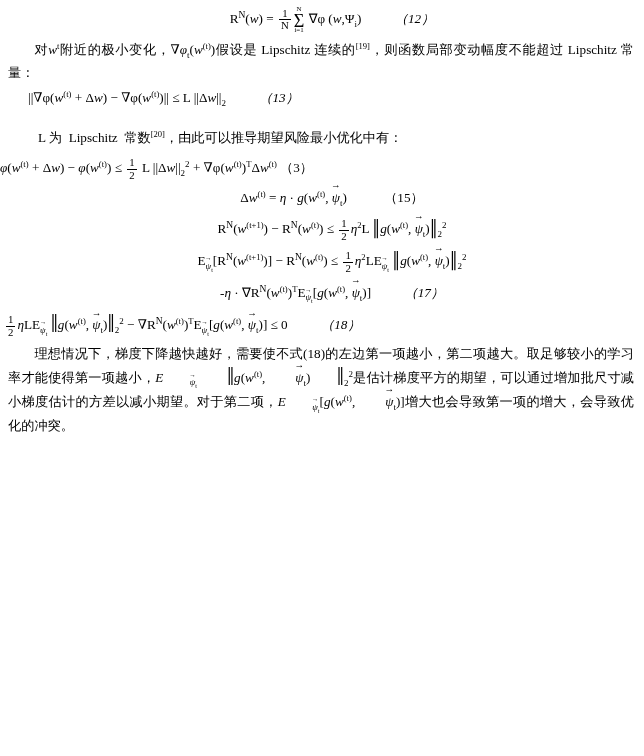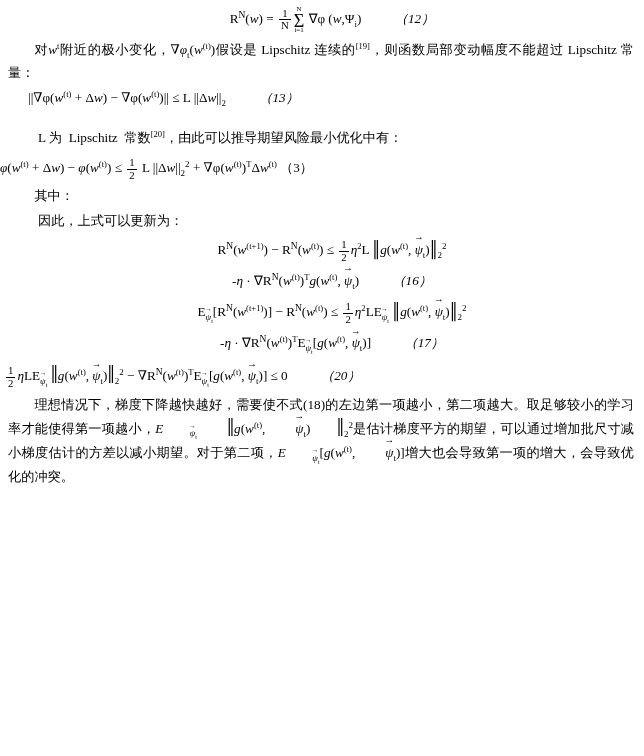--- a/index.html
+++ b/index.html
@@ -163,52 +163,46 @@
 
   <div class="para noindent">
     L 为&nbsp; Lipschitz&nbsp; 常数<span class="sup">[20]</span>，由此可以推导期望风险最小优化中有：
   </div>
 
   <div class="eq-indent-small">
     <span class="mathline"><i>φ</i>(<i>w</i><span class="sup">(t)</span> + Δ<i>w</i>) − <i>φ</i>(<i>w</i><span class="sup">(t)</span>) ≤ <span class="frac"><span class="num">1</span><span class="den">2</span></span> L ||Δ<i>w</i>||<span class="norm2">2</span><span class="sq">2</span> + ∇φ(<i>w</i><span class="sup">(t)</span>)<span class="sup">T</span>Δ<i>w</i><span class="sup">(t)</span></span>
     <span>（3）</span>
   </div>
 
-  <div class="para">
-    其中：
-  </div>
-
-
-  <div class="para noindent">
-    因此，上式可以更新为：
-  </div>
+
+  <div class="eq-center">
+    <span class="mathline">Δ<i>w</i><span class="sup">(t)</span> = <i>η</i> · <i>g</i>(<i>w</i><span class="sup">(t)</span>, <span class="vec"><i>ψ</i></span><span class="sub">t</span>)</span>
+    <span class="eqnum-far">（15）</span>
+  </div>
+
 
   <div class="eq-center">
     <span class="mathline">R<span class="supn">N</span>(<i>w</i><span class="sup">(t+1)</span>) − R<span class="supn">N</span>(<i>w</i><span class="sup">(t)</span>) ≤ <span class="frac"><span class="num">1</span><span class="den">2</span></span><i>η</i><span class="sup">2</span>L <span class="tall">∥</span><i>g</i>(<i>w</i><span class="sup">(t)</span>, <span class="vec"><i>ψ</i></span><span class="sub">t</span>)<span class="tall">∥</span><span class="norm2">2</span><span class="sq">2</span></span>
   </div>
 
-  <div class="eq-center">
-    <span class="mathline">-<i>η</i> · ∇R<span class="supn">N</span>(<i>w</i><span class="sup">(t)</span>)<span class="sup">T</span><i>g</i>(<i>w</i><span class="sup">(t)</span>, <span class="vec"><i>ψ</i></span><span class="sub">t</span>)</span>
-    <span class="eqnum">（16）</span>
-  </div>
 
 
   <div class="eq-center">
     <span class="mathline">E<span class="sub"><span class="vec"><i>ψ</i></span><span class="sub">t</span></span>[R<span class="supn">N</span>(<i>w</i><span class="sup">(t+1)</span>)] − R<span class="supn">N</span>(<i>w</i><span class="sup">(t)</span>) ≤ <span class="frac"><span class="num">1</span><span class="den">2</span></span><i>η</i><span class="sup">2</span>LE<span class="sub"><span class="vec"><i>ψ</i></span><span class="sub">t</span></span> <span class="tall">∥</span><i>g</i>(<i>w</i><span class="sup">(t)</span>, <span class="vec"><i>ψ</i></span><span class="sub">t</span>)<span class="tall">∥</span><span class="norm2">2</span><span class="sq">2</span></span>
   </div>
 
   <div class="eq-center">
     <span class="mathline">-<i>η</i> · ∇R<span class="supn">N</span>(<i>w</i><span class="sup">(t)</span>)<span class="sup">T</span>E<span class="sub"><span class="vec"><i>ψ</i></span><span class="sub">t</span></span>[<i>g</i>(<i>w</i><span class="sup">(t)</span>, <span class="vec"><i>ψ</i></span><span class="sub">t</span>)]</span>
     <span class="eqnum">（17）</span>
   </div>
 
 
   <div class="eq-left2" style="padding-left:4px;">
     <span class="mathline"><span class="frac"><span class="num">1</span><span class="den">2</span></span><i>η</i>LE<span class="sub"><span class="vec"><i>ψ</i></span><span class="sub">t</span></span> <span class="tall">∥</span><i>g</i>(<i>w</i><span class="sup">(t)</span>, <span class="vec"><i>ψ</i></span><span class="sub">t</span>)<span class="tall">∥</span><span class="norm2">2</span><span class="sq">2</span> − ∇R<span class="supn">N</span>(<i>w</i><span class="sup">(t)</span>)<span class="sup">T</span>E<span class="sub"><span class="vec"><i>ψ</i></span><span class="sub">t</span></span>[<i>g</i>(<i>w</i><span class="sup">(t)</span>, <span class="vec"><i>ψ</i></span><span class="sub">t</span>)] ≤ 0</span>
-    <span class="eqnum">（20）</span>
+    <span class="eqnum">（18）</span>
   </div>
 
   <div class="para">
     理想情况下，梯度下降越快越好，需要使不式(18)的左边第一项越小，第二项越大。取足够较小的学习率才能使得第一项越小，<i>E</i><span class="sub"><span class="vec"><i>ψ</i></span><span class="sub">t</span></span> <span class="tall">∥</span><i>g</i>(<i>w</i><span class="sup">(t)</span>, <span class="vec"><i>ψ</i></span><span class="sub">t</span>)<span class="tall">∥</span><span class="norm2">2</span><span class="sq">2</span>是估计梯度平方的期望，可以通过增加批尺寸减小梯度估计的方差以减小期望。对于第二项，<i>E</i><span class="sub"><span class="vec"><i>ψ</i></span><span class="sub">t</span></span>[<i>g</i>(<i>w</i><span class="sup">(t)</span>, <span class="vec"><i>ψ</i></span><span class="sub">t</span>)]增大也会导致第一项的增大，会导致优化的冲突。
   </div>
 
 
 </div>
 
 </body></html>

